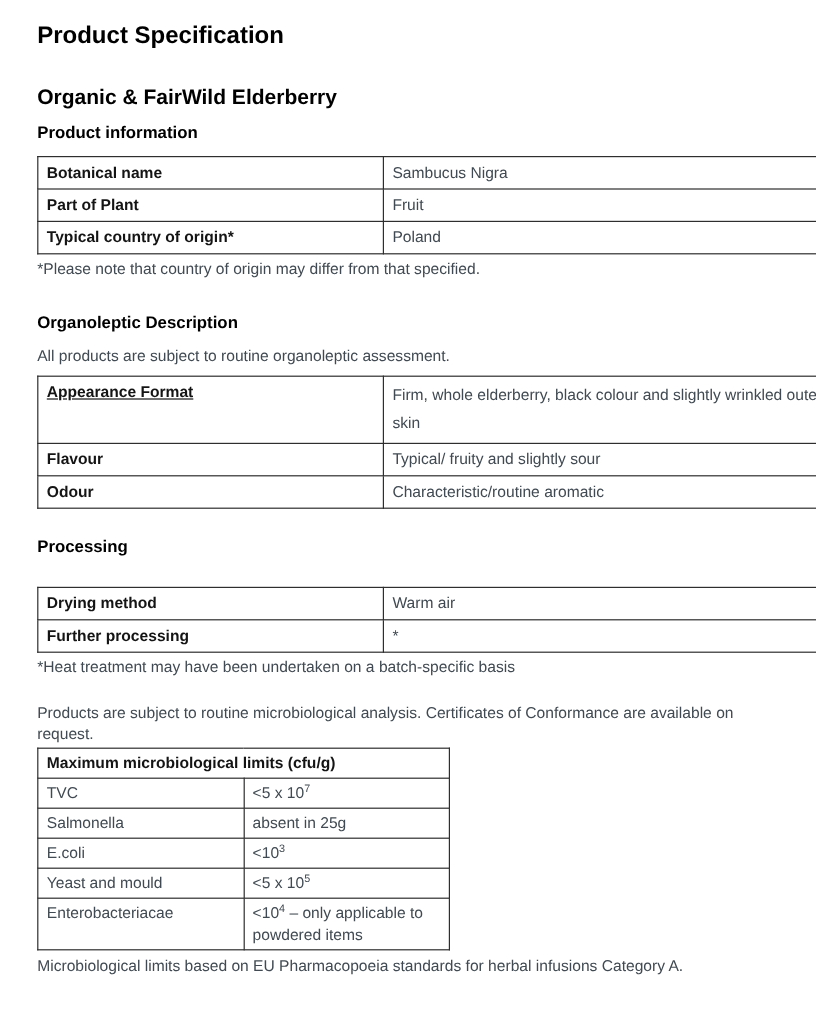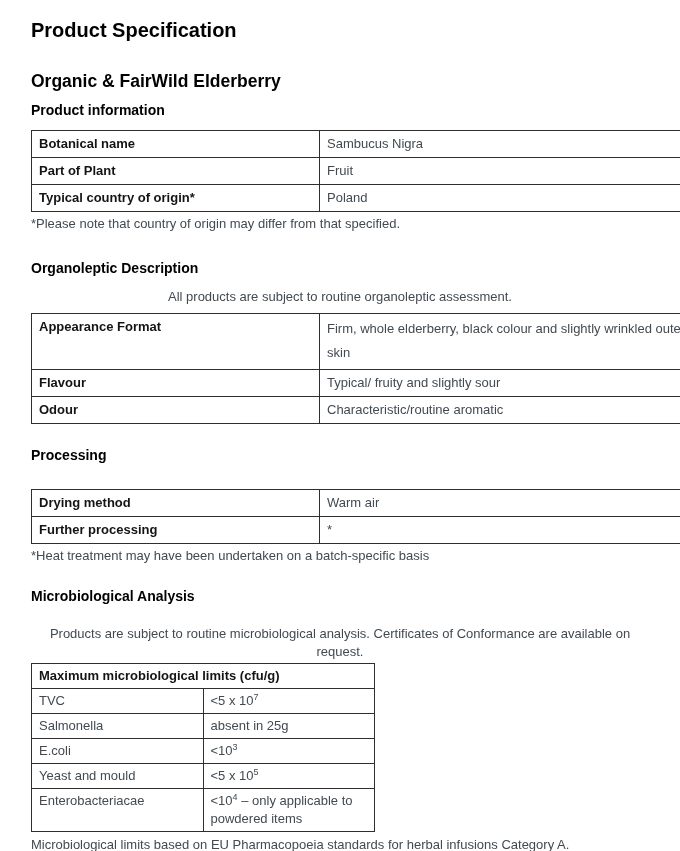--- a/index.html
+++ b/index.html
@@ -41,21 +41,21 @@
   .organoleptic-h { margin-top: 26px; }
   .processing-h   { margin-top: 22px; }
   .micro-h        { margin-top: 22px; }
 
   .intro, .footnote {
     margin: 0;
     font-size: 13px;
     line-height: 18px;
     color: #414a52;
   }
-  .intro { margin-top: 11px; text-align: center; }
+  .intro { margin-top: 11px; }
   .micro-intro { margin-top: 20px; max-width: 620px; }
   .footnote { margin-top: 3px; }
   .micro-footnote { margin-top: 4px; }
 
   table {
     border-collapse: collapse;
     table-layout: fixed;
   }
   td {
     border: 1px solid #2e2e2e;
@@ -68,21 +68,21 @@
   .spec-table { width: 666px; margin-top: 11px; }
   .t-org  { margin-top: 7px; }
   .t-proc { margin-top: 25px; }
   .spec-table td.lbl {
     width: 273px;
     font-weight: 700;
     color: #141414;
   }
   .spec-table td.val { color: #414a52; }
   .row-appearance td { line-height: 24px; padding-top: 3px; }
-  .row-appearance td.lbl { line-height: 19px; }
+  .row-appearance td.lbl { line-height: 19px; text-decoration: underline; }
   .italic { }
 
   .micro-table { width: 344px; margin-top: 2px; }
   .micro-table td { line-height: 18px; padding: 3px 7px; }
   .micro-table td.mlbl { width: 134px; color: #414a52; font-weight: 400; }
   .micro-table td.mval { color: #414a52; }
   .micro-head td {
     font-weight: 700;
     color: #141414;
   }
@@ -148,21 +148,20 @@
       </tr>
       <tr>
         <td class="lbl">Further processing</td>
         <td class="val">*</td>
       </tr>
     </tbody>
   </table>
 
   <p class="footnote">*Heat treatment may have been undertaken on a batch-specific basis</p>
 
-  <h3 class="micro-h">Microbiological Analysis</h3>
   <p class="intro micro-intro">Products are subject to routine microbiological analysis. Certificates of Conformance are available on request.</p>
 
   <table class="micro-table">
     <tbody>
       <tr class="micro-head">
         <td colspan="2">Maximum microbiological limits (cfu/g)</td>
       </tr>
       <tr>
         <td class="mlbl">TVC</td>
         <td class="mval"><span>&lt;5 x 10</span><sup>7</sup><span></span></td>

